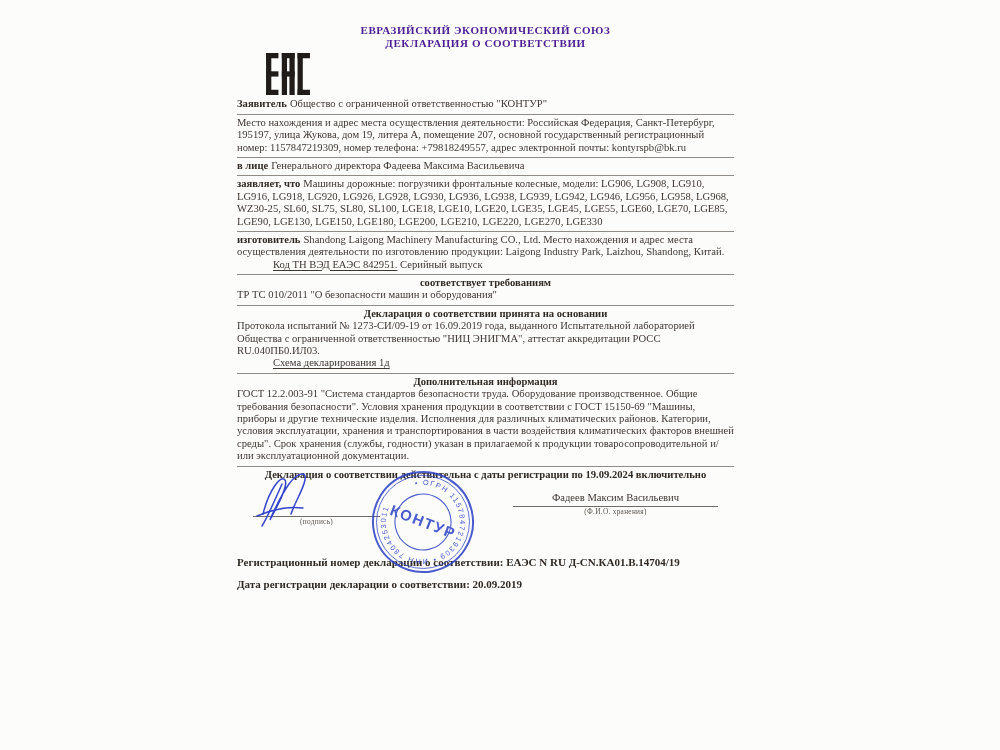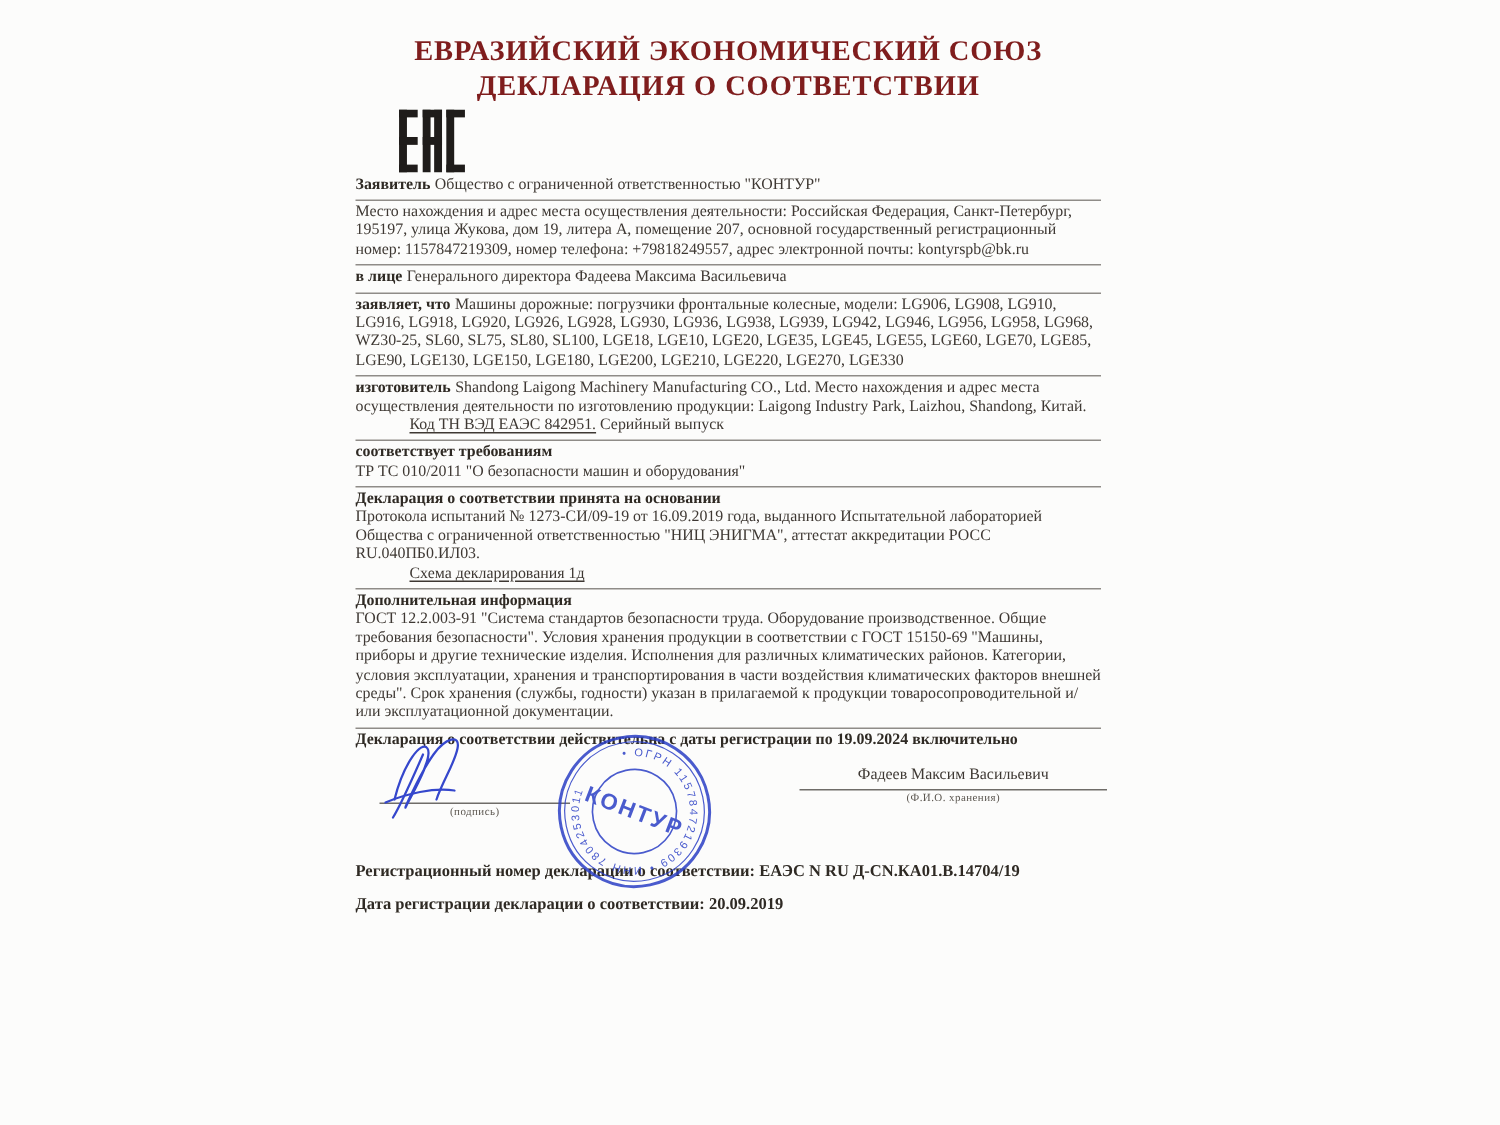--- a/index.html
+++ b/index.html
@@ -5,35 +5,35 @@
   html,body { margin:0; padding:0; background:#e9e9e9; }
   .page {
     position:relative; width:1000px; height:750px; margin:0 auto;
     background:#fcfcfb; overflow:hidden;
     font-family:"Liberation Serif", serif;
   }
   .doc {
     position:absolute; left:237px; top:24px; width:497px;
     font-size:10.6px; line-height:1.17; color:#3e3833;
   }
-  .titleblock { text-align:center; font-weight:bold; font-size:19px;
-    line-height:1.2; letter-spacing:0.6px; color:#7f1d1d; margin-bottom:2px; }
+  .titleblock { text-align:center; font-weight:bold; font-size:11px;
+    line-height:1.2; letter-spacing:0.6px; color:#4c1d95; margin-bottom:2px; }
   .logo { margin:3px 0 1px 28px; display:block; }
   .row { padding:2px 0 3px; border-bottom:1px solid #8f8c88; }
   .row.nb { border-bottom:none; }
   .row p { margin:0; }
   .lb { font-weight:bold; color:#2f2a24; margin-right:3px; }
   .u { text-decoration:underline; text-underline-offset:2px;margin-left:36px; }
-  .boldline { font-weight:bold; color:#2f2a24; }
+  .boldline { font-weight:bold; color:#2f2a24;text-align:center; }
   .sig-area { position:relative; height:60px; }
   .sig-line { position:absolute; left:16px; top:32px; width:127px;
     border-top:1px solid #6f6c68; }
   .sig-caption, .fio-caption { font-size:7.3px; color:#5b564f;
     text-align:center; letter-spacing:0.3px; margin-top:1px; }
-  .fio { position:absolute; left:296px; top:8px; width:205px; text-align:center; }
+  .fio { position:absolute; left:276px; top:8px; width:205px; text-align:center; }
   .fio-name { font-size:10.6px; color:#3e3833; padding-bottom:2px; }
   .fio-line { border-top:1px solid #6f6c68; }
   .signature-svg { position:absolute; left:12px; top:-16px; z-index:3; }
   .stamp-svg { position:absolute; left:120px; top:-28px; z-index:4;
     transform:rotate(-12deg); opacity:0.85; }
   .reg { margin-top:12px; font-weight:bold; color:#2f2a24; font-size:11px; }
   .reg + .reg { margin-top:9px; }
 </style>
 </head>
 <body>

